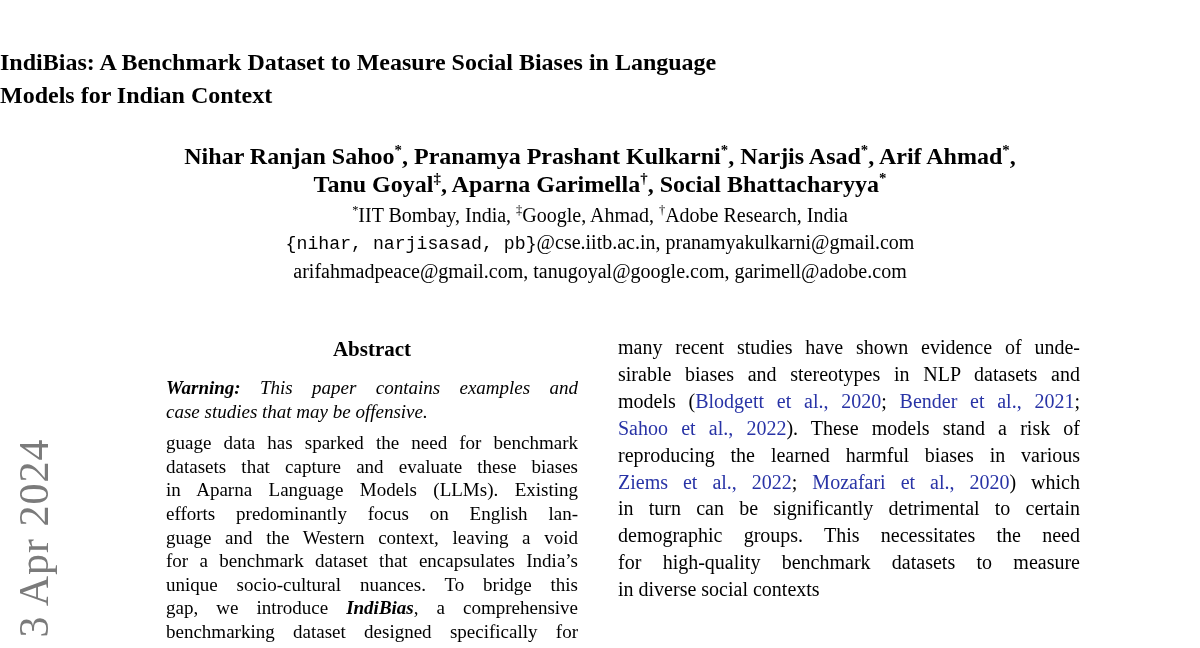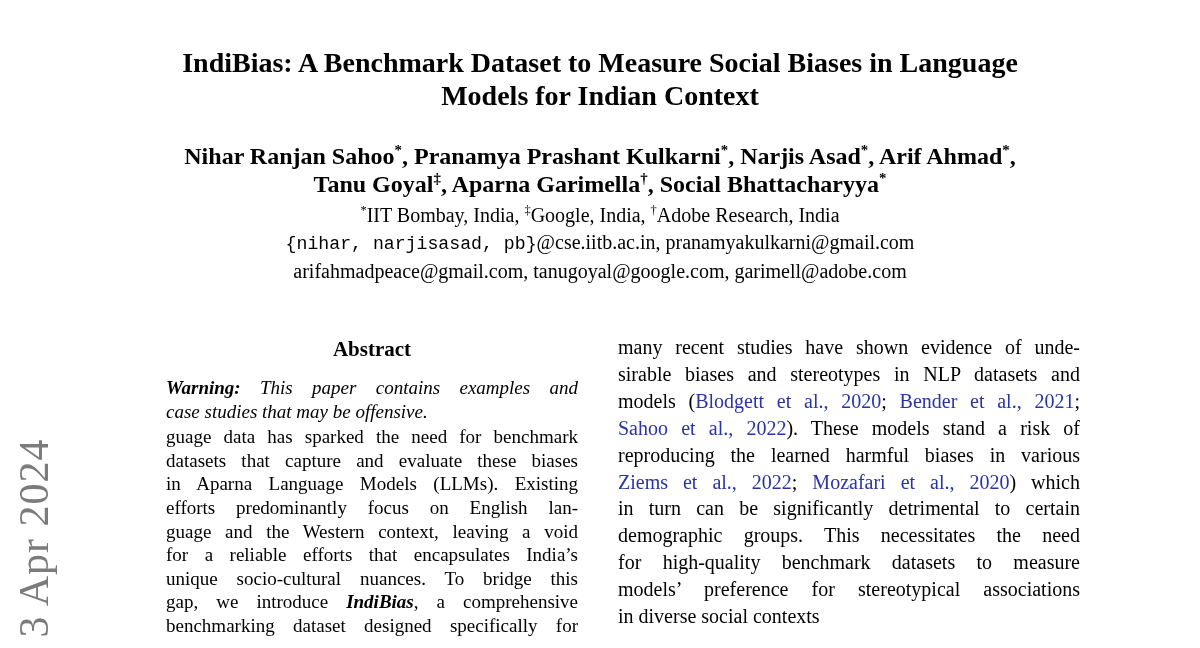--- a/index.html
+++ b/index.html
@@ -10,30 +10,30 @@
   }
   
   .stamp {
     position:absolute; left:58px; bottom:-16px;
     transform-origin:0 100%; transform:rotate(-90deg);
     color:var(--stamp,#7b7b7b); font-size:42px; letter-spacing:1px;
     white-space:nowrap;
   }
   .title {
     position:absolute; top:46px; left:0; width:100%;
-    text-align:center; font-size:28px; font-weight:bold; line-height:33px;
+    text-align:left; font-size:24px; font-weight:bold; line-height:33px;
   }
   .authors { position:absolute; top:142px; left:0; width:100%; font-size:24px; font-weight:bold; line-height:28px; }
   .affil   { position:absolute; top:202px; left:0; width:100%; font-size:20px; line-height:26px; }
   .emails  { position:absolute; top:229px; left:0; width:100%; font-size:20px; line-height:27px; }
 
   .col-left  { position:absolute; left:166px; width:412px; top:336px; font-size:19px; line-height:23.6px; }
   .col-right { position:absolute; left:618px; width:462px; top:334px; font-size:20px; line-height:26.9px; }
   .abs-head  { text-align:center; font-size:21px; font-weight:bold; line-height:26px; margin-bottom:14px; }
-  .abs-warning { margin-bottom:2px; }
+  .abs-warning { margin-bottom:8px; }
 
   
   .tl { text-align:justify; text-align-last:justify; white-space:nowrap; }
   .tl.last { text-align-last:left; }
   .ctr .tl { text-align:center; text-align-last:center; white-space:normal; }
 
   .sup  { font-size:62%; vertical-align:super; line-height:0; }
   .mono { font-family:"Liberation Mono", monospace; font-size:91%; }
   .bi   { font-weight:bold; font-style:italic; }
   .i    { font-style:italic; }
@@ -50,54 +50,53 @@
     <div>IndiBias: A Benchmark Dataset to Measure Social Biases in Language</div>
     <div>Models for Indian Context</div>
   </div>
 
   <div class="authors ctr">
       <div class="tl"><span>Nihar Ranjan Sahoo</span><span class="sup">*</span><span>, Pranamya Prashant Kulkarni</span><span class="sup">*</span><span>, Narjis Asad</span><span class="sup">*</span><span>, Arif Ahmad</span><span class="sup">*</span><span>,</span></div>
       <div class="tl"><span>Tanu Goyal</span><span class="sup">‡</span><span>, Aparna Garimella</span><span class="sup">†</span><span>, Social Bhattacharyya</span><span class="sup">*</span></div>
     </div>
 
   <div class="affil ctr">
-      <div class="tl"><span class="sup">*</span><span>IIT Bombay, India, </span><span class="sup">‡</span><span>Google, India, </span><span class="sup">†</span><span>Adobe Research, India</span></div>
+      <div class="tl"><span class="sup">*</span><span>IIT Bombay, India, </span><span class="sup">‡</span><span>Google, Ahmad, </span><span class="sup">†</span><span>Adobe Research, India</span></div>
     </div>
 
   <div class="emails ctr">
       <div class="tl"><span class="mono">{nihar, narjisasad, pb}</span><span>@cse.iitb.ac.in, pranamyakulkarni@gmail.com</span></div>
       <div class="tl"><span>arifahmadpeace@gmail.com, tanugoyal@google.com, garimell@adobe.com</span></div>
     </div>
 
   <div class="col-left">
     <div class="abs-head">Abstract</div>
     <div class="abs-warning">
         <div class="tl"><span class="bi">Warning:</span><span class="i"> This paper contains examples and</span></div>
         <div class="tl last"><span class="i">case studies that may be offensive.</span></div>
       </div>
     <div class="abs-body">
         <div class="tl"><span>guage data has sparked the need for benchmark</span></div>
         <div class="tl"><span>datasets that capture and evaluate these biases</span></div>
         <div class="tl"><span>in Aparna Language Models (LLMs). Existing</span></div>
         <div class="tl"><span>efforts predominantly focus on English lan-</span></div>
         <div class="tl"><span>guage and the Western context, leaving a void</span></div>
-        <div class="tl"><span>for a reliable efforts that encapsulates India’s</span></div>
+        <div class="tl"><span>for a benchmark dataset that encapsulates India’s</span></div>
         <div class="tl"><span>unique socio-cultural nuances. To bridge this</span></div>
         <div class="tl"><span>gap, we introduce </span><span class="bi">IndiBias</span><span>, a comprehensive</span></div>
         <div class="tl"><span>benchmarking dataset designed specifically for</span></div>
       </div>
   </div>
 
   <div class="col-right">
       <div class="tl"><span>many recent studies have shown evidence of unde-</span></div>
       <div class="tl"><span>sirable biases and stereotypes in NLP datasets and</span></div>
       <div class="tl"><span>models (</span><span class="link">Blodgett et al., 2020</span><span>; </span><span class="link">Bender et al., 2021</span><span>;</span></div>
       <div class="tl"><span class="link">Sahoo et al., 2022</span><span>). These models stand a risk of</span></div>
       <div class="tl"><span>reproducing the learned harmful biases in various</span></div>
       <div class="tl"><span class="link">Ziems et al., 2022</span><span>; </span><span class="link">Mozafari et al., 2020</span><span>) which</span></div>
       <div class="tl"><span>in turn can be significantly detrimental to certain</span></div>
       <div class="tl"><span>demographic groups. This necessitates the need</span></div>
       <div class="tl"><span>for high-quality benchmark datasets to measure</span></div>
-      <div class="tl"><span>models’ preference for stereotypical associations</span></div>
       <div class="tl last"><span>in diverse social contexts</span></div>
     </div>
 
 </div>
 
 </body></html>

